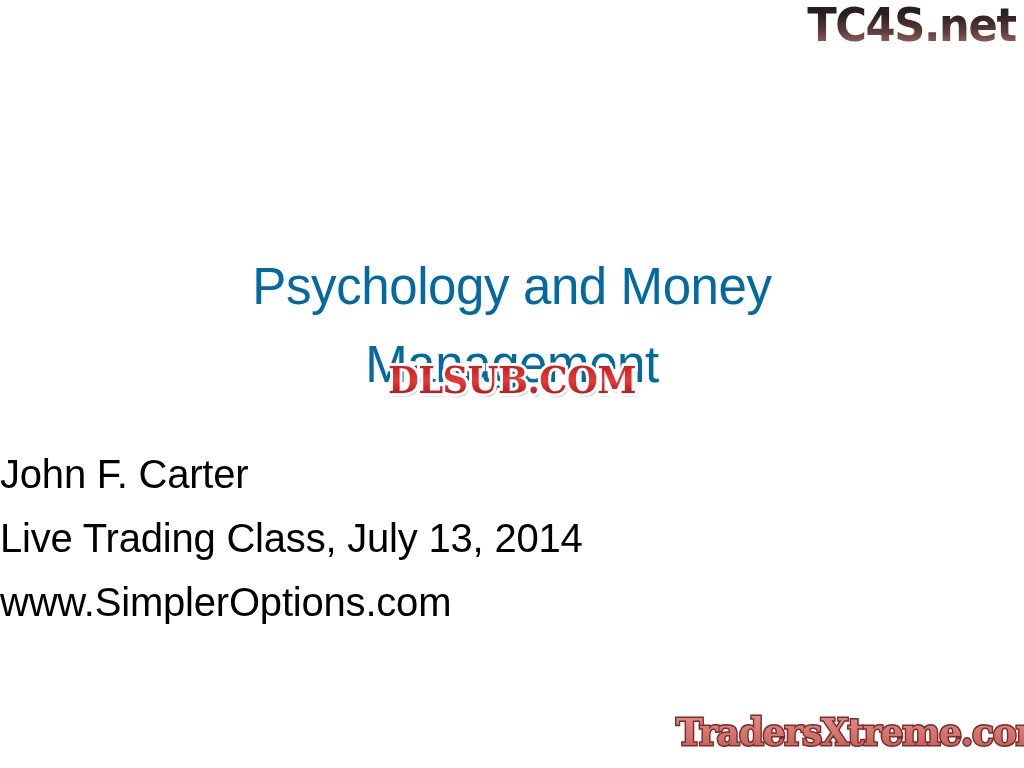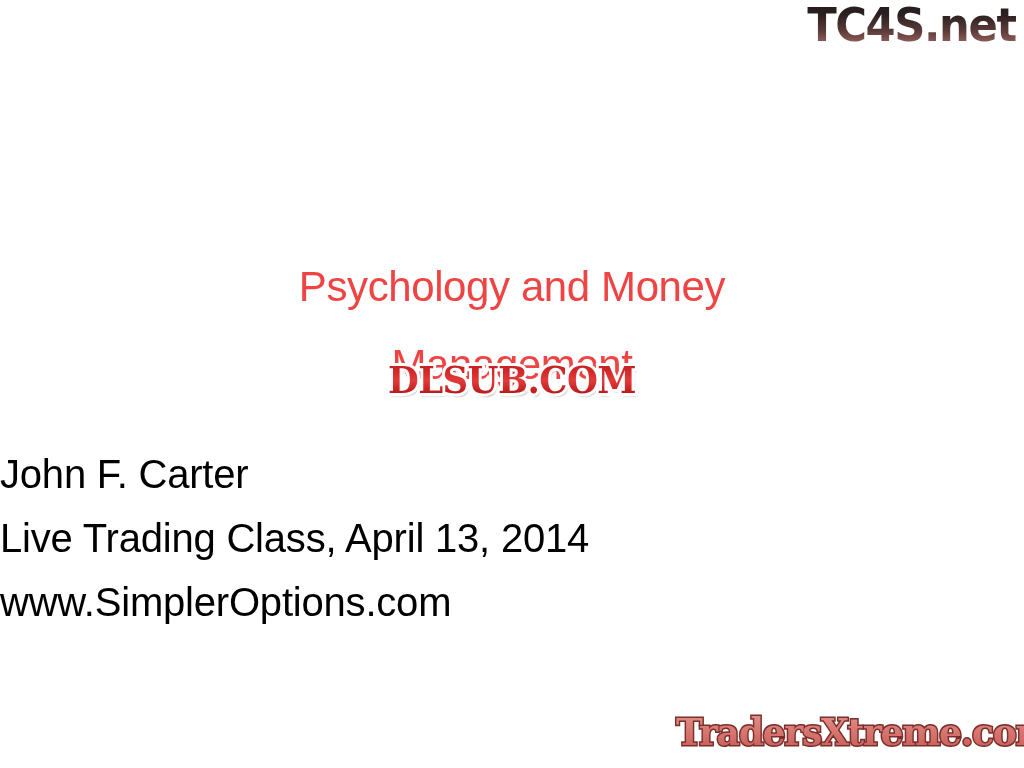--- a/index.html
+++ b/index.html
@@ -20,24 +20,24 @@
   .title-block {
     position: absolute;
     left: 0;
     top: 248px;
     width: 1024px;
     text-align: center;
   }
   .title-line {
     font-family: "Liberation Sans", sans-serif;
     font-weight: 300;
-    font-size: 42px;
+    font-size: 51px;
     line-height: 78px;
     letter-spacing: -0.4px;
-    color: #ef4444;
+    color: #0369a1;
     white-space: nowrap;
   }
 
   
   .subtitle-block {
     position: absolute;
     left: 0;
     top: 442px;
     width: 1024px;
     text-align: left;
@@ -177,21 +177,21 @@
 
 <div id="slide">
 
   <div class="title-block">
     <div class="title-line">Psychology and Money</div>
     <div class="title-line">Management</div>
   </div>
 
   <div class="subtitle-block">
     <div class="subtitle-line">John F. Carter</div>
-    <div class="subtitle-line">Live Trading Class, April 13, 2014</div>
+    <div class="subtitle-line">Live Trading Class, July 13, 2014</div>
     <div class="subtitle-line">www.SimplerOptions.com</div>
   </div>
 
   <div class="wm-tc4s">TC4S.net</div>
 
   <div class="wm-dlsub">
     <span class="stroke">DLSUB.COM</span>
     <span class="fill">DLSUB.COM</span>
   </div>
 

